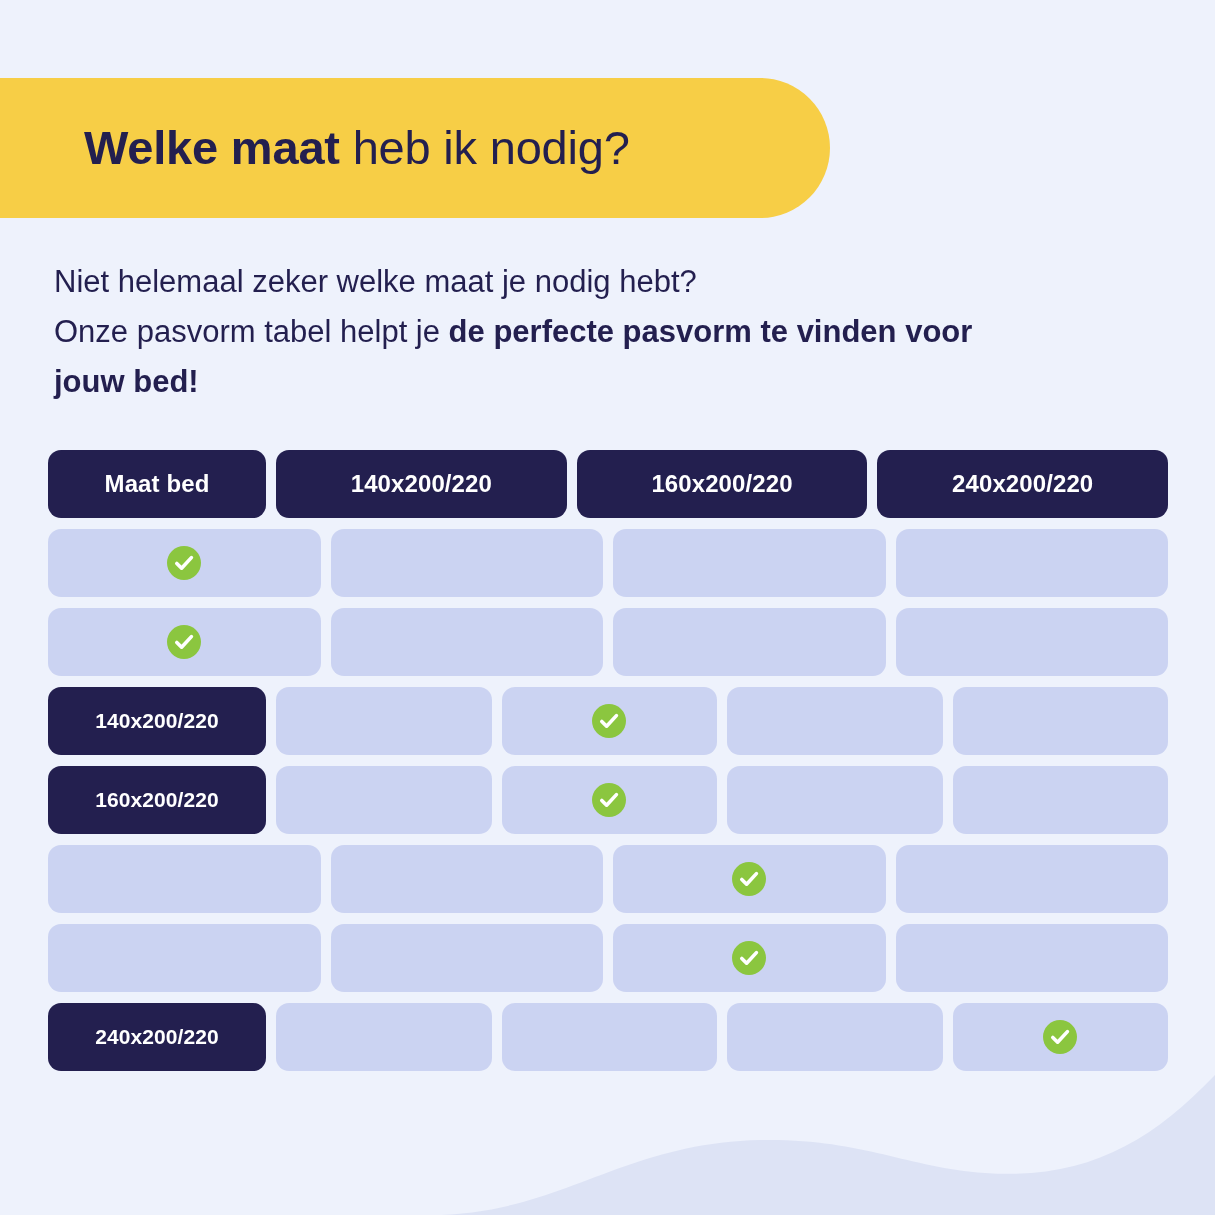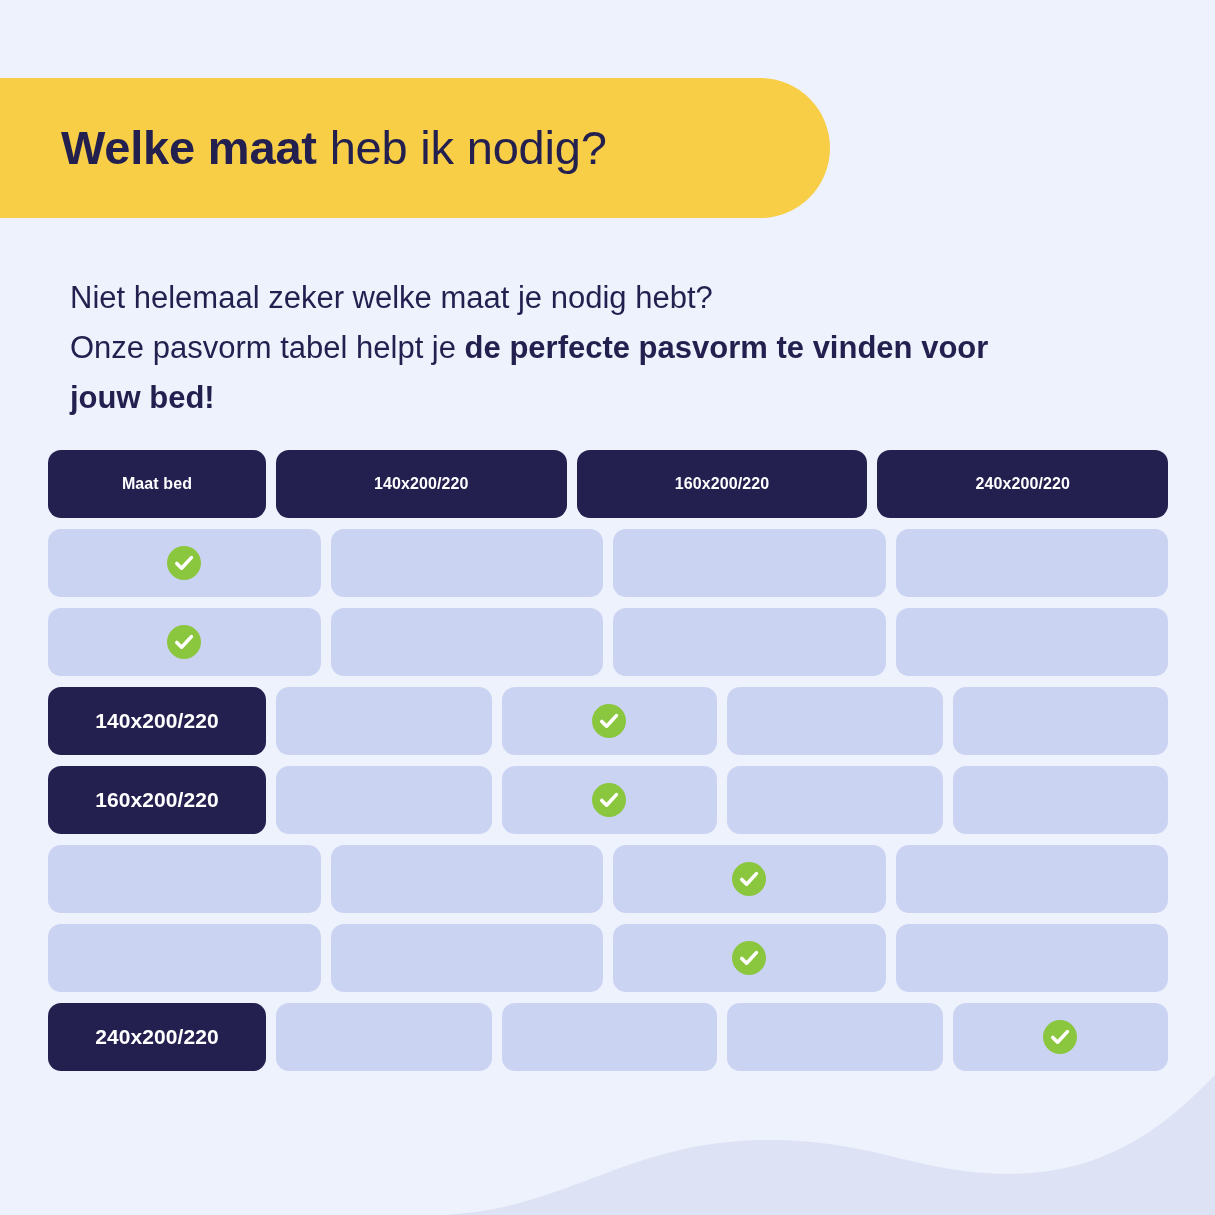--- a/index.html
+++ b/index.html
@@ -35,39 +35,39 @@
     width: 830px;
     height: 140px;
     background: #F7CE46;
     border-radius: 0 70px 70px 0;
     display: flex;
     align-items: center;
     z-index: 2;
   }
   .banner-title {
     margin: 0;
-    padding-left: 61px;
+    padding-left: 84px;
     font-size: 47px;
     line-height: 1.05;
     color: #231F4F;
     font-weight: 400;
     letter-spacing: -0.2px;
     white-space: nowrap;
   }
   .banner-title .strong {
     font-weight: 700;
   }
 
   
   .subtitle {
     position: absolute;
     left: 54px;
     top: 257px;
     width: 960px;
-    margin: 16px;
+    margin: 0;
     font-size: 31px;
     line-height: 50px;
     color: #231F4F;
     font-weight: 400;
     z-index: 2;
   }
   .subtitle .strong {
     font-weight: 700;
   }
 
@@ -102,21 +102,21 @@
     flex: 1 1 0;
   }
   .cell.dark {
     background: #231F4F;
     color: #FFFFFF;
     font-weight: 700;
     font-size: 21px;
     letter-spacing: 0.1px;
   }
   .cell.head-label {
-    font-size: 16px;
+    font-size: 24px;
   }
   .cell.light {
     background: #CBD3F2;
   }
 
   
   .check-icon {
     width: 34px;
     height: 34px;
     display: block;

